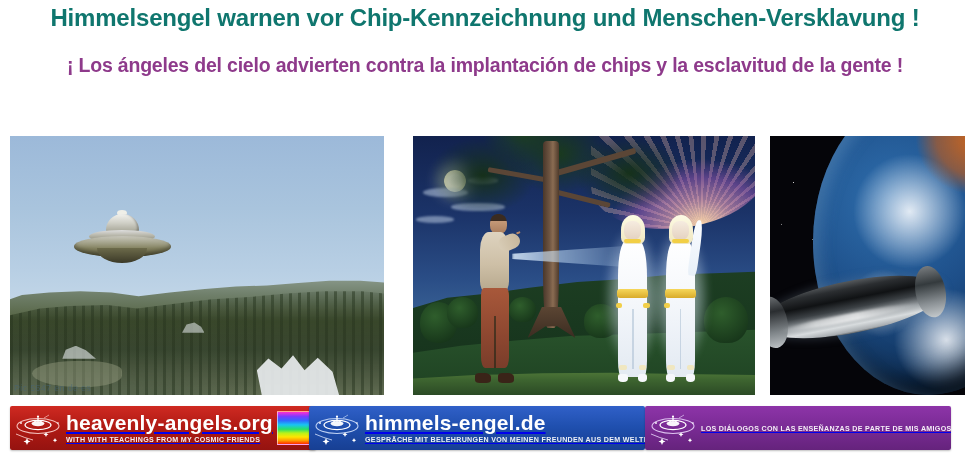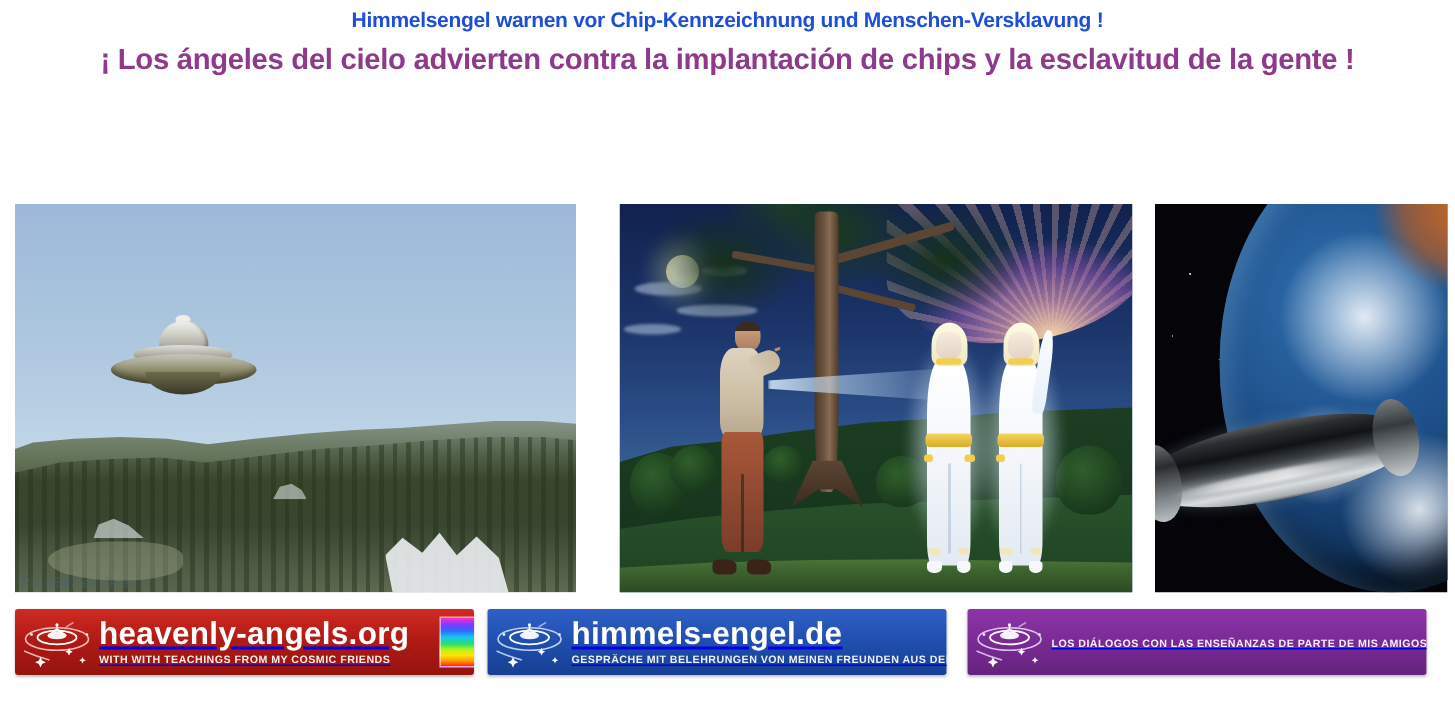--- a/index.html
+++ b/index.html
@@ -27,23 +27,23 @@
     line-height: 1.0;
     white-space: nowrap;
     letter-spacing: -0.2px;
   }
   .headline-en {
     color: #c00a16;
     font-size: 23.5px;
     margin-bottom: 11px;
   }
   .headline-de {
-    color: #1d4ed8;
-    font-size: 14px;
-    margin-bottom: 11px;
+    color: #0f766e;
+    font-size: 24px;
+    margin-bottom: 26px;
   }
   .headline-es {
     color: #8e3a8b;
     font-size: 19.5px;
     margin-bottom: 0;
   }
 
   
   .image-strip {
     position: absolute;
@@ -444,32 +444,32 @@
     position: absolute;
     top: 0;
     height: 44px;
     border-radius: 2px;
     display: flex;
     align-items: center;
     overflow: hidden;
     box-shadow: 0 1px 2px rgba(0,0,0,.25);
   }
   #banner-en { left: 10px;  width: 306px; background: linear-gradient(180deg,#cf2a22 0%,#b01a14 48%,#951310 100%); }
-  #banner-de { left: 325px; width: 306px; background: linear-gradient(180deg,#3060c8 0%,#1f4fae 48%,#173f93 100%); }
+  #banner-de { left: 309px; width: 336px; background: linear-gradient(180deg,#3060c8 0%,#1f4fae 48%,#173f93 100%); }
   #banner-es { left: 645px; width: 306px; background: linear-gradient(180deg,#8d34a8 0%,#7a2b95 48%,#65237c 100%); }
 
   .banner-logo {
     width: 56px;
     height: 44px;
     flex: none;
     position: relative;
   }
   .banner-text {
     flex: 1 1 auto;
-    padding-right: 20px;
+    padding-right: 4px;
     display: flex;
     flex-direction: column;
     justify-content: center;
     align-items: flex-start;
   }
   .banner-domain {
     color: #ffffff;
     font-size: 21px;
     font-weight: bold;
     line-height: 1.02;

